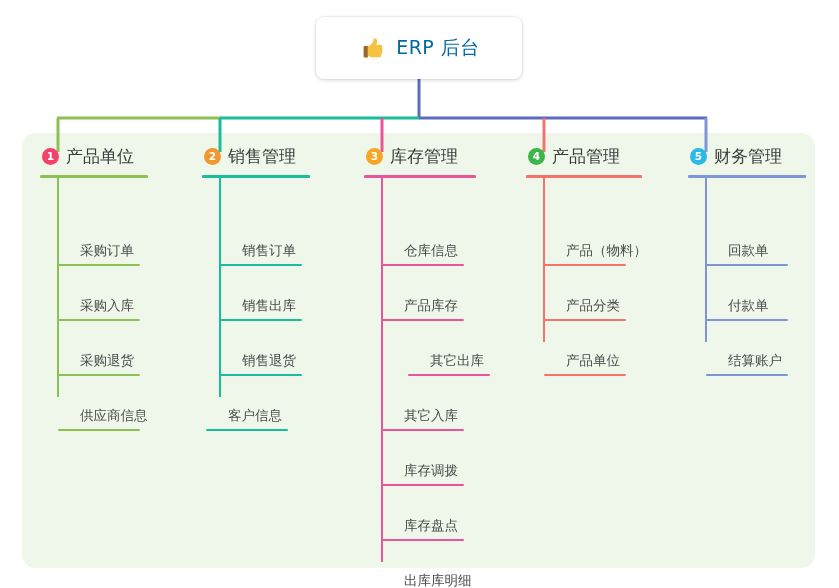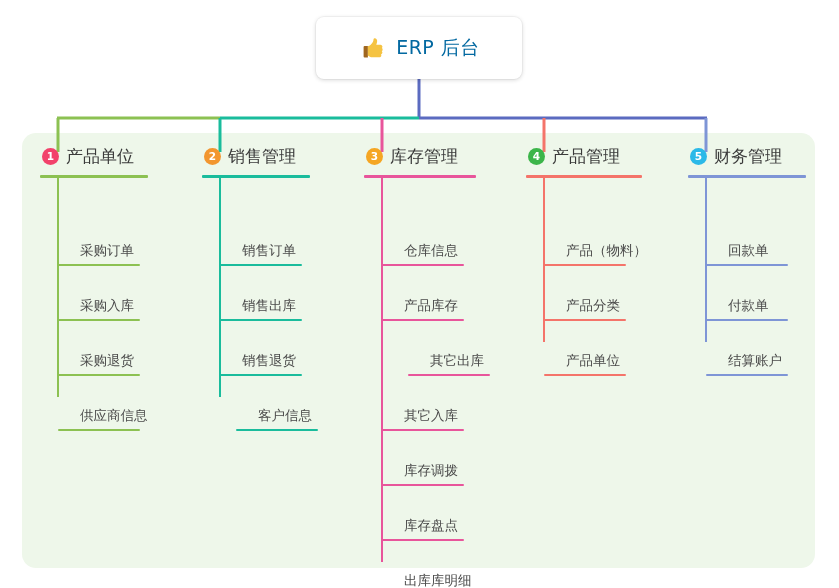--- a/index.html
+++ b/index.html
@@ -125,21 +125,21 @@
             <div class="leaf-rule" style="width: 82px; background: rgb(26, 188, 156);"></div>
           </div>
           <div class="leaf" style="top: 164px; left: 18px; width: 82px; height: 34px;">
             <span class="leaf-label">销售退货</span>
             <div class="leaf-rule" style="width: 82px; background: rgb(26, 188, 156);"></div>
           </div>
           <div class="leaf" style="top: 109px; left: 18px; width: 82px; height: 34px;">
             <span class="leaf-label">销售出库</span>
             <div class="leaf-rule" style="width: 82px; background: rgb(26, 188, 156);"></div>
           </div>
-          <div class="leaf" style="top: 219px; left: 34px; width: 82px; height: 34px;">
+          <div class="leaf" style="top: 219px; left: 4px; width: 82px; height: 34px;">
             <span class="leaf-label">客户信息</span>
             <div class="leaf-rule" style="width: 82px; background: rgb(26, 188, 156);"></div>
           </div>
         </div>
       </div>
       <div class="branch" style="left: 364px;">
         <div class="branch-head">
           <span class="badge" style="background: rgb(245, 166, 35);">3</span>
           <span class="branch-title">库存管理</span>
         </div>

